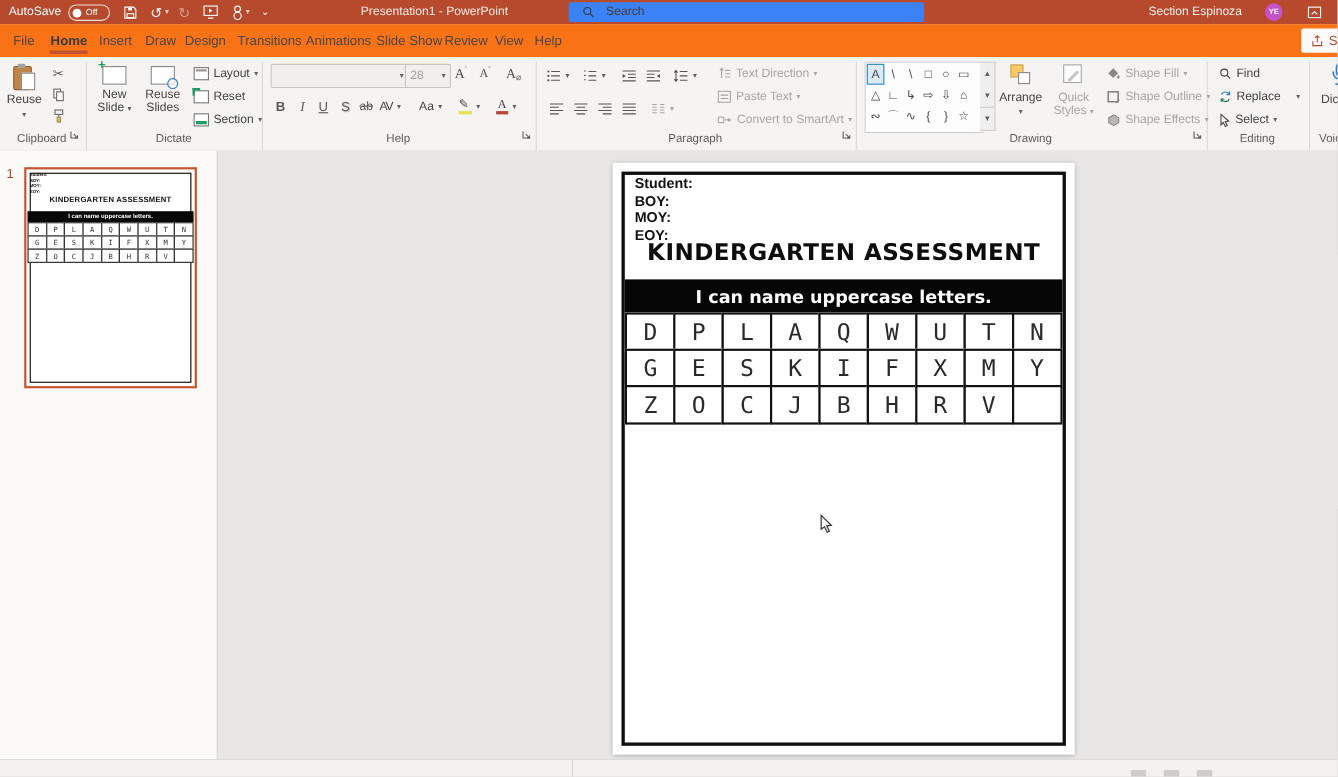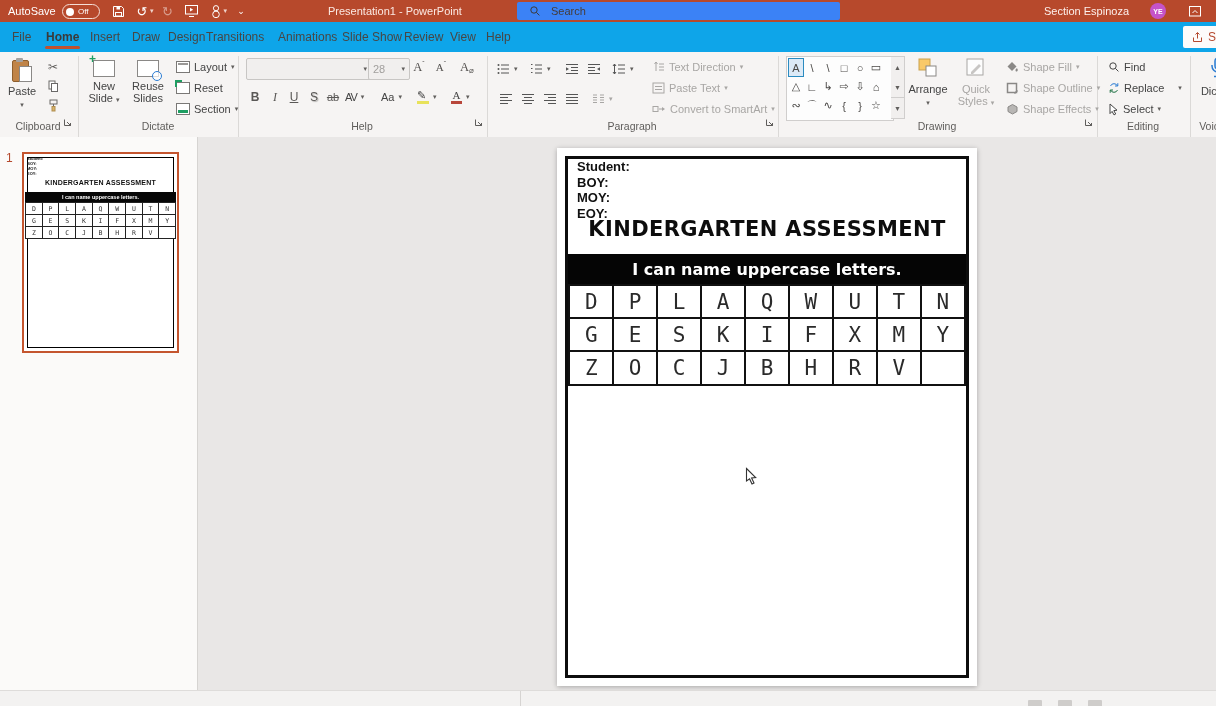--- a/index.html
+++ b/index.html
@@ -20,21 +20,21 @@
   .doc-title{left:328px;color:#fbe9e3;}
   .searchbox{position:absolute;left:517px;top:2px;width:323px;height:18px;background:#3b82f6;border-radius:2px;display:flex;align-items:center;}
   .searchbox input{border:none;background:transparent;outline:none;font-size:11px;color:#3a3230;width:250px;font-family:"Liberation Sans",sans-serif;}
   .searchbox input::placeholder{color:#463b38;opacity:1;}
   .search-ic{margin:0 8px 0 12px;display:flex;}
   .username{left:1044px;color:#fdf0ec;}
   .avatar{position:absolute;left:1150px;top:3px;width:16px;height:16px;border-radius:50%;background:#c553c8;color:#fff;font-size:7px;font-weight:bold;display:flex;align-items:center;justify-content:center;}
   .ribbon-display{left:1188px;}
 
   
-  .menubar{position:absolute;left:0;top:22px;width:1216px;height:30px;background:#0ea5e9;}
+  .menubar{position:absolute;left:0;top:22px;width:1216px;height:30px;background:#f97316;}
   .mtab{position:absolute;top:0;height:30px;display:flex;align-items:center;font-size:12px;color:#484644;padding:0 2px;}
   .mtab.active{color:#3b3a39;font-weight:bold;}
   .mtab.active::after{content:"";position:absolute;left:1px;right:1px;bottom:3px;height:3px;background:#c0512f;border-radius:2px;}
   .share{position:absolute;left:1183px;top:4px;height:22px;display:flex;align-items:center;gap:4px;color:#b5492e;font-size:12px;background:#fdfbfa;padding:0 8px;border-radius:2px;}
 
   
   .ribbon{position:absolute;left:0;top:52px;width:1216px;height:85px;background:#f6f4f3;border-bottom:1px solid #cfcdcb;}
   .gsep{position:absolute;top:4px;height:126px;width:1px;background:#dbd9d7;}
   .glabel{position:absolute;top:68px;font-size:10.5px;color:#5f5d5b;text-align:center;transform:translateX(-50%);}
   .launcher{position:absolute;top:66px;display:flex;}
@@ -156,21 +156,21 @@
         </svg>
     </div>
   </div>
 
   <div class="menubar">
     <span class="mtab" style="left:10px">File</span>
     <span class="mtab active" style="left:44px">Home</span>
     <span class="mtab" style="left:88px">Insert</span>
     <span class="mtab" style="left:130px">Draw</span>
     <span class="mtab" style="left:166px">Design</span>
-    <span class="mtab" style="left:204px">Transitions</span>
+    <span class="mtab" style="left:214px">Transitions</span>
     <span class="mtab" style="left:276px">Animations</span>
     <span class="mtab" style="left:340px">Slide Show</span>
     <span class="mtab" style="left:402px">Review</span>
     <span class="mtab" style="left:448px">View</span>
     <span class="mtab" style="left:484px">Help</span>
     <div class="share">
       <span>
         <svg width="13" height="13" viewBox="0 0 13 13">
             <path d="M2.5 6.5v4h8v-4" fill="none" stroke="#b5492e"></path>
             <path d="M6.5 7.5V1.8M4.5 3.5l2-2 2 2" fill="none" stroke="#b5492e"></path>
@@ -189,21 +189,21 @@
     <div class="gsep" style="left:1190px"></div>
 
     <div class="bigbtn" style="left:4px;width:36px">
       <span class="bicon">
         <div class="pi">
             <div class="pi-board"></div>
             <div class="pi-clip"></div>
             <div class="pi-page"></div>
           </div>
       </span>
-      <span>Paste</span><br>
+      <span>Reuse</span><br>
       <span class="caret">▾</span>
     </div>
     <div class="sbtn" style="position:absolute;left:44px;top:6px">✂</div>
     <div class="sbtn" style="position:absolute;left:44px;top:25px">
       <svg width="11" height="13" viewBox="0 0 11 13">
           <rect x="1" y="1" width="6" height="8" fill="#fff" stroke="#6a6867"></rect>
           <rect x="3.5" y="3.5" width="6" height="8" fill="#fff" stroke="#6a6867"></rect>
         </svg>
     </div>
     <div class="sbtn" style="position:absolute;left:44px;top:44px">

